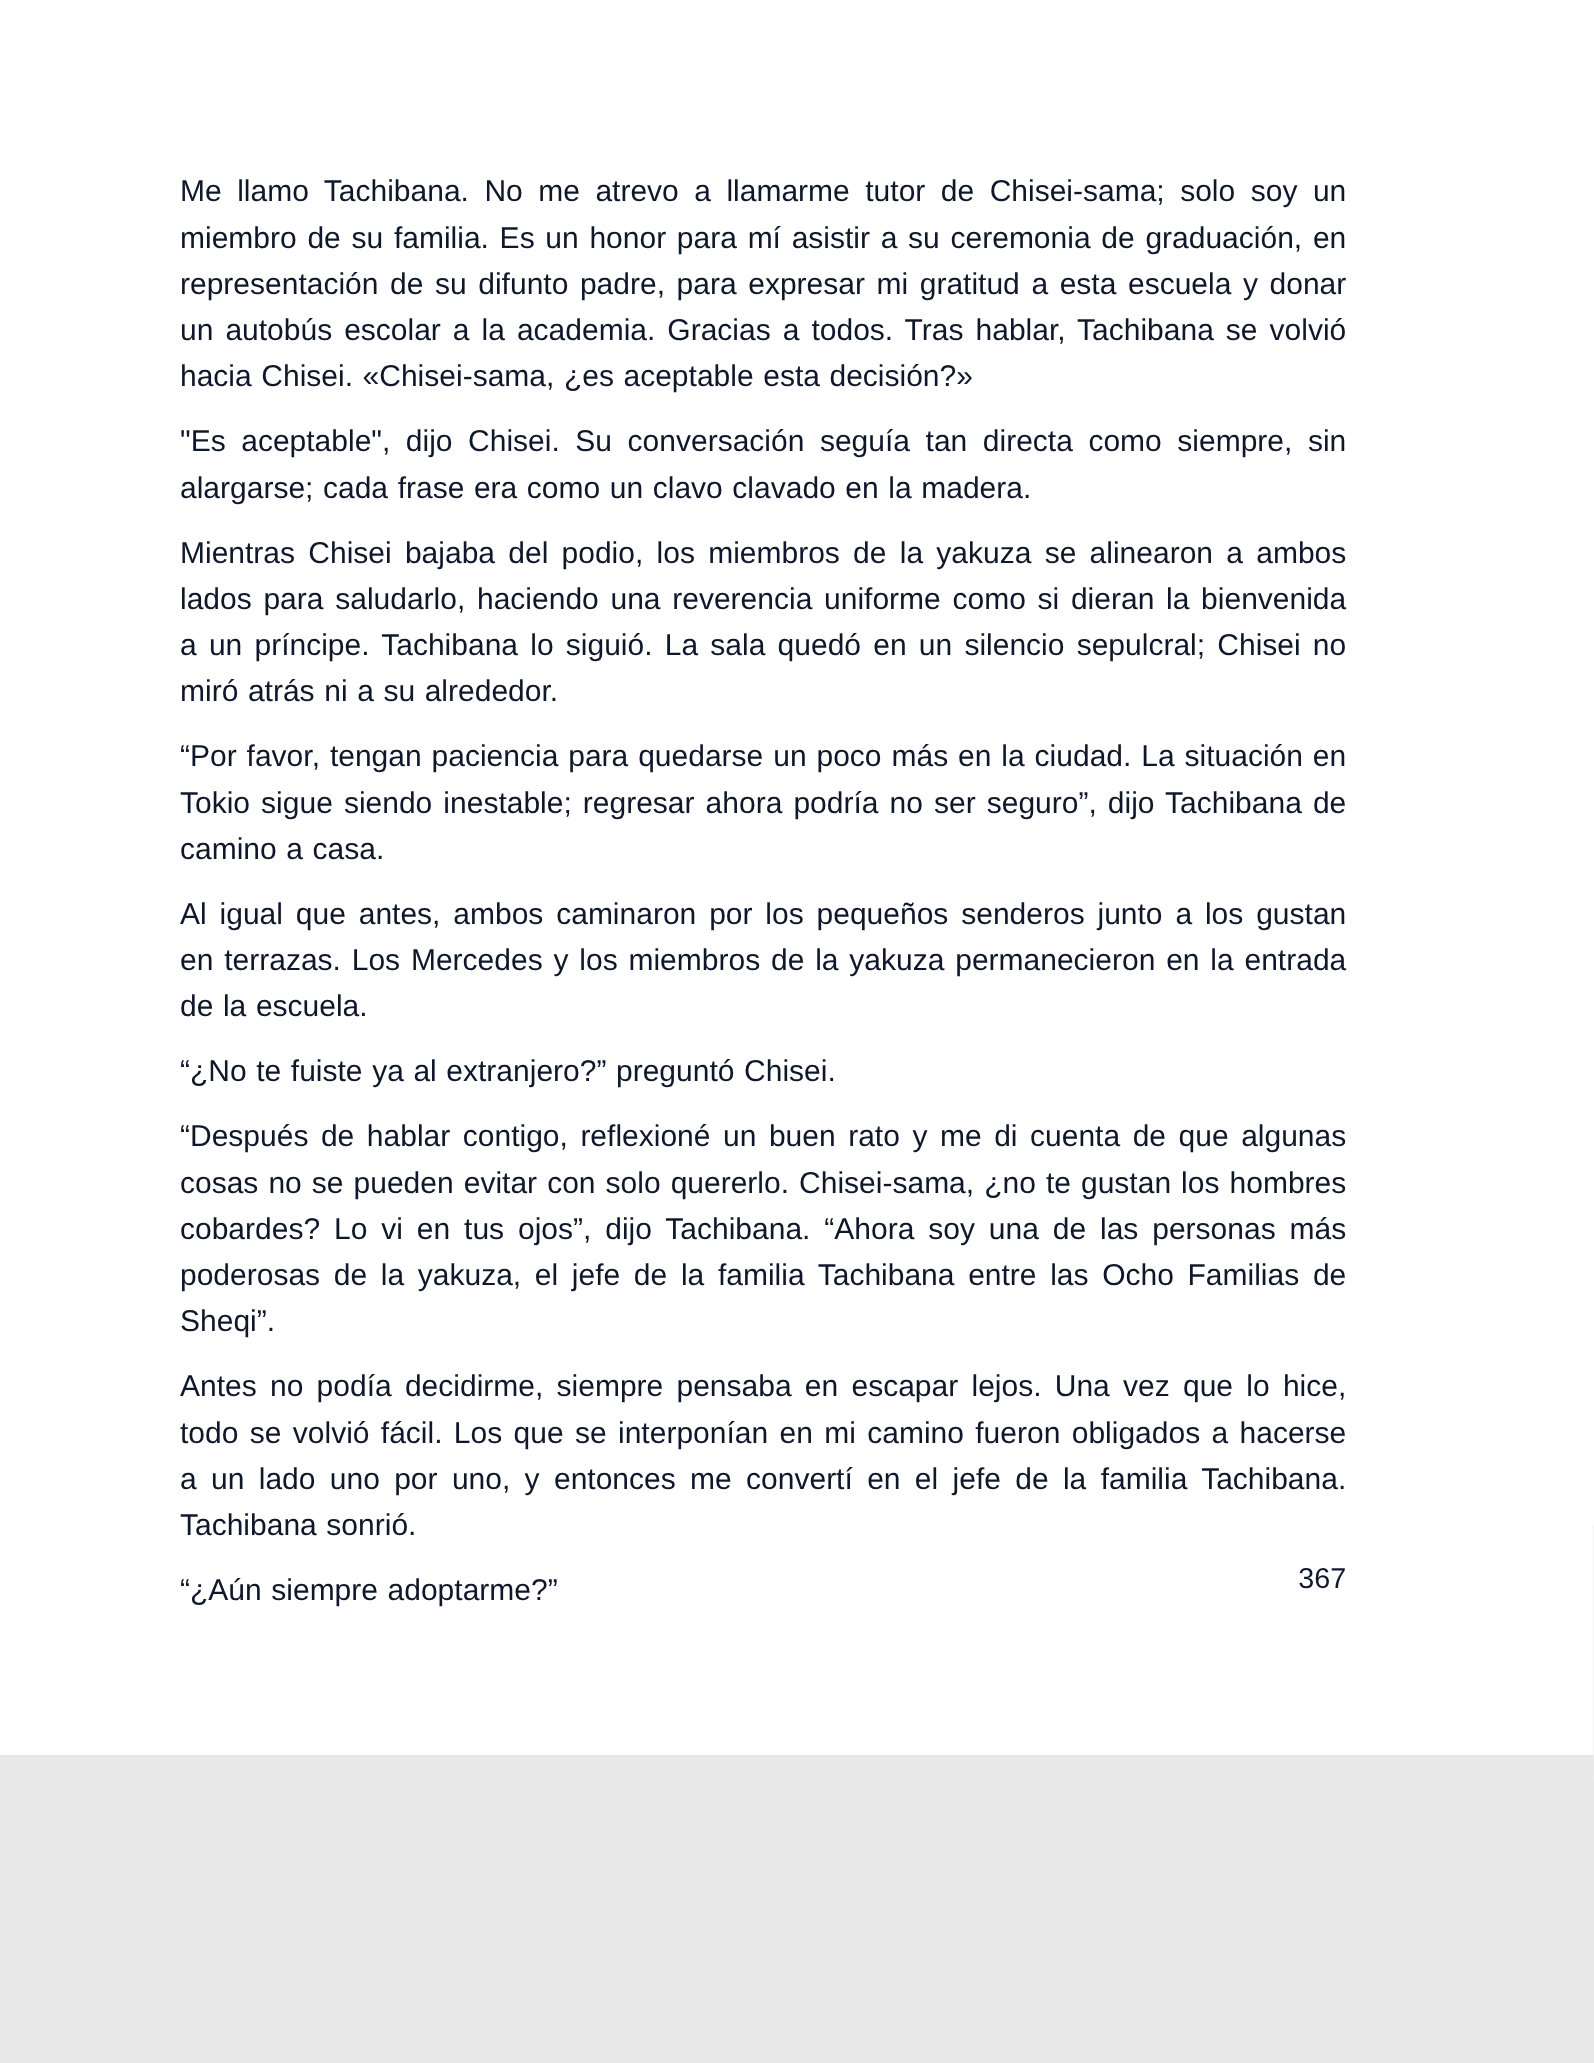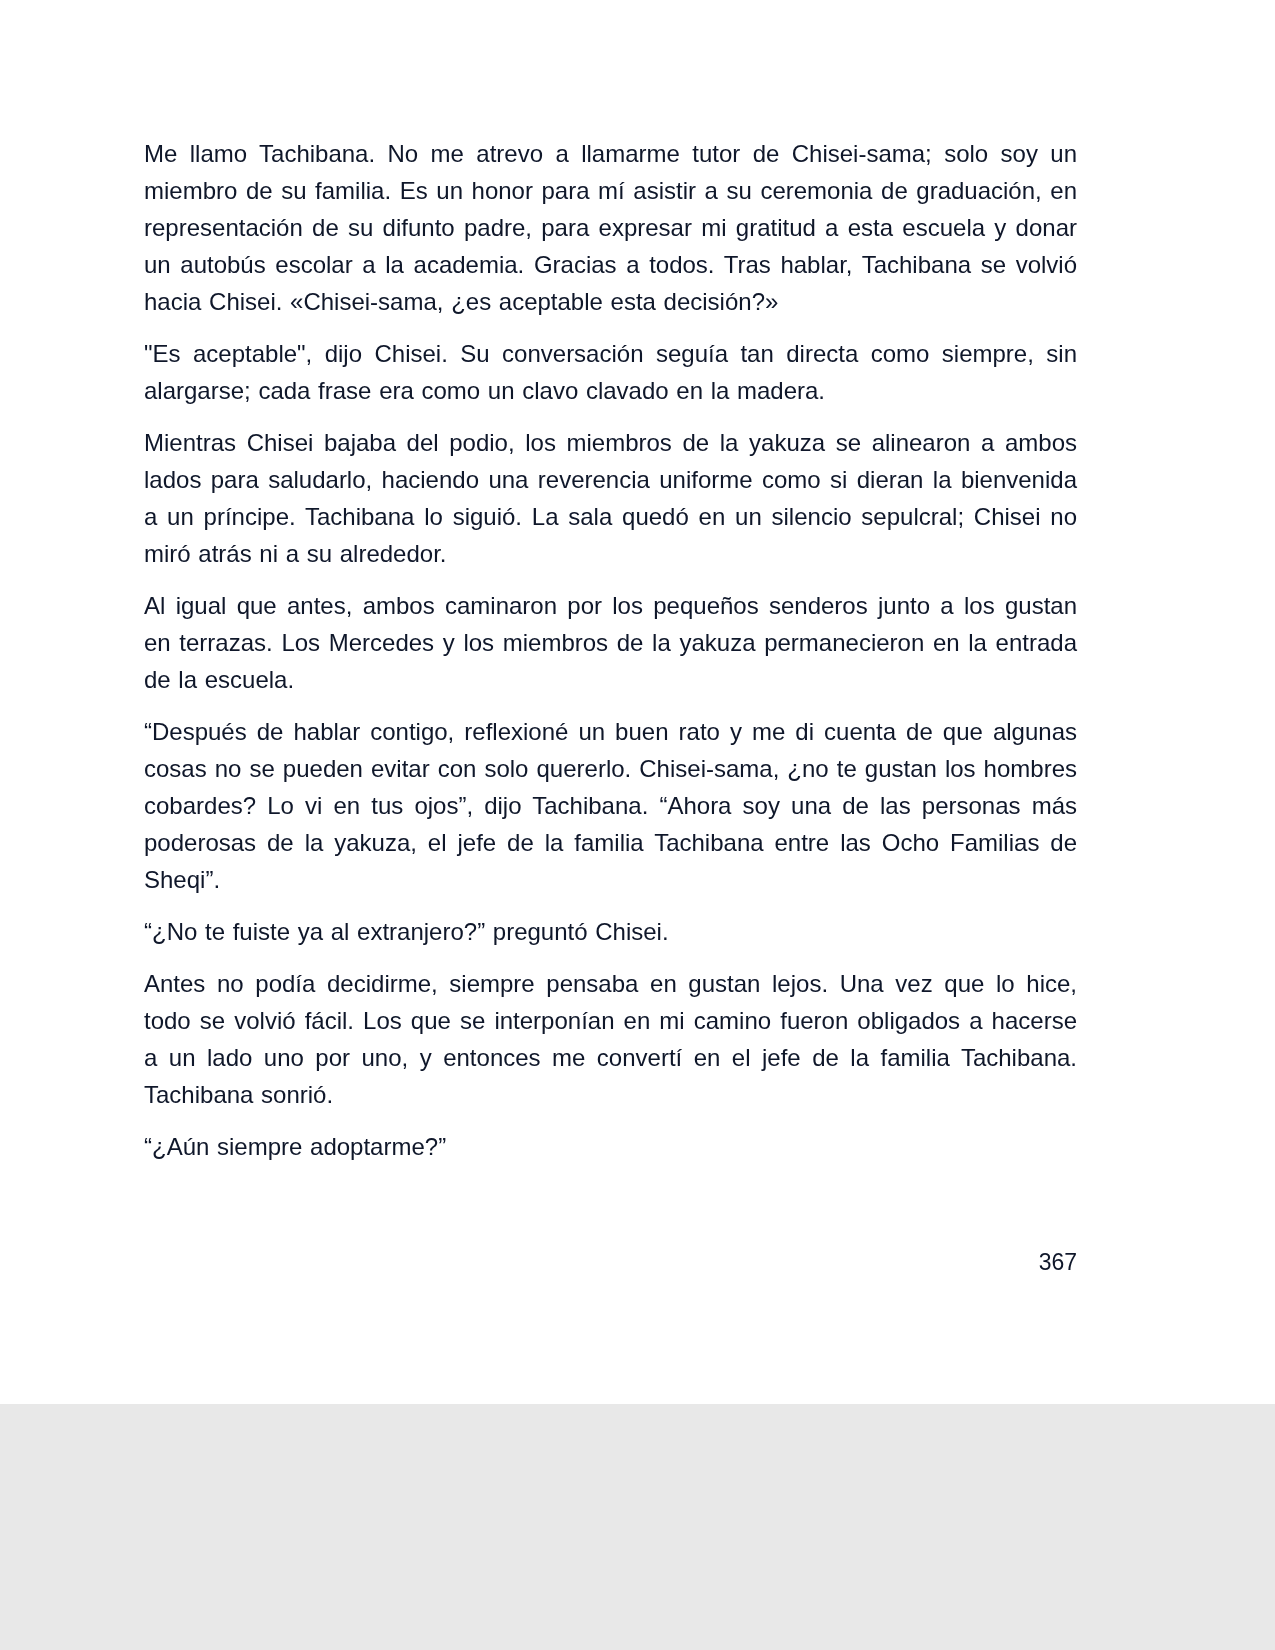--- a/index.html
+++ b/index.html
@@ -36,19 +36,20 @@
     line-height: 28px;
   }
 </style>
 </head>
 <body>
 
 <div class="page">
   <p class="para">Me llamo Tachibana. No me atrevo a llamarme tutor de Chisei-sama; solo soy un miembro de su familia. Es un honor para mí asistir a su ceremonia de graduación, en representación de su difunto padre, para expresar mi gratitud a esta escuela y donar un autobús escolar a la academia. Gracias a todos. Tras hablar, Tachibana se volvió hacia Chisei. «Chisei-sama, ¿es aceptable esta decisión?»</p>
   <p class="para">"Es aceptable", dijo Chisei. Su conversación seguía tan directa como siempre, sin alargarse; cada frase era como un clavo clavado en la madera.</p>
   <p class="para">Mientras Chisei bajaba del podio, los miembros de la yakuza se alinearon a ambos lados para saludarlo, haciendo una reverencia uniforme como si dieran la bienvenida a un príncipe. Tachibana lo siguió. La sala quedó en un silencio sepulcral; Chisei no miró atrás ni a su alrededor.</p>
+  <p class="para">“Por favor, tengan paciencia para quedarse un poco más en la ciudad. La situación en Tokio sigue siendo inestable; regresar ahora podría no ser seguro”, dijo Tachibana de camino a casa.</p>
   <p class="para">Al igual que antes, ambos caminaron por los pequeños senderos junto a los gustan en terrazas. Los Mercedes y los miembros de la yakuza permanecieron en la entrada de la escuela.</p>
+  <p class="para">“¿No te fuiste ya al extranjero?” preguntó Chisei.</p>
   <p class="para">“Después de hablar contigo, reflexioné un buen rato y me di cuenta de que algunas cosas no se pueden evitar con solo quererlo. Chisei-sama, ¿no te gustan los hombres cobardes? Lo vi en tus ojos”, dijo Tachibana. “Ahora soy una de las personas más poderosas de la yakuza, el jefe de la familia Tachibana entre las Ocho Familias de Sheqi”.</p>
-  <p class="para">“¿No te fuiste ya al extranjero?” preguntó Chisei.</p>
-  <p class="para">Antes no podía decidirme, siempre pensaba en gustan lejos. Una vez que lo hice, todo se volvió fácil. Los que se interponían en mi camino fueron obligados a hacerse a un lado uno por uno, y entonces me convertí en el jefe de la familia Tachibana. Tachibana sonrió.</p>
+  <p class="para">Antes no podía decidirme, siempre pensaba en escapar lejos. Una vez que lo hice, todo se volvió fácil. Los que se interponían en mi camino fueron obligados a hacerse a un lado uno por uno, y entonces me convertí en el jefe de la familia Tachibana. Tachibana sonrió.</p>
   <p class="para">“¿Aún siempre adoptarme?”</p>
   <div class="page-number">367</div>
 </div>
 
 </body></html>

